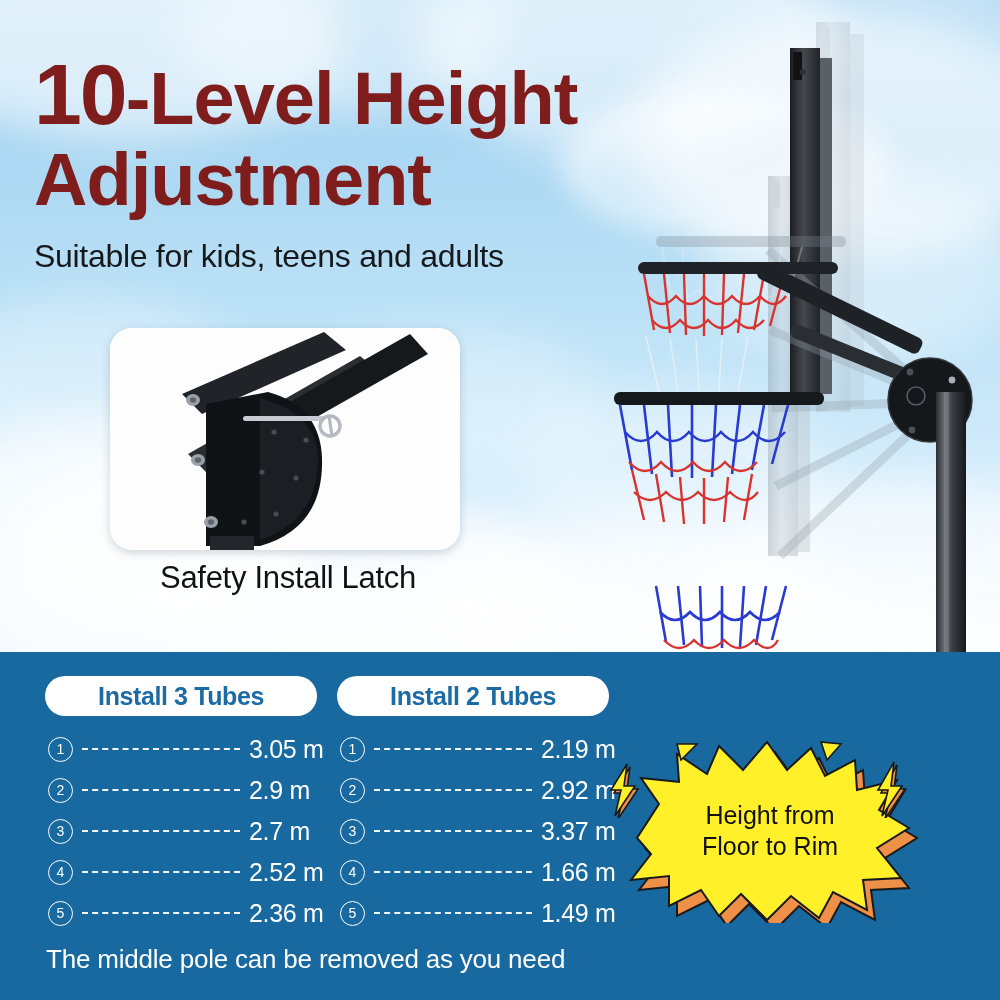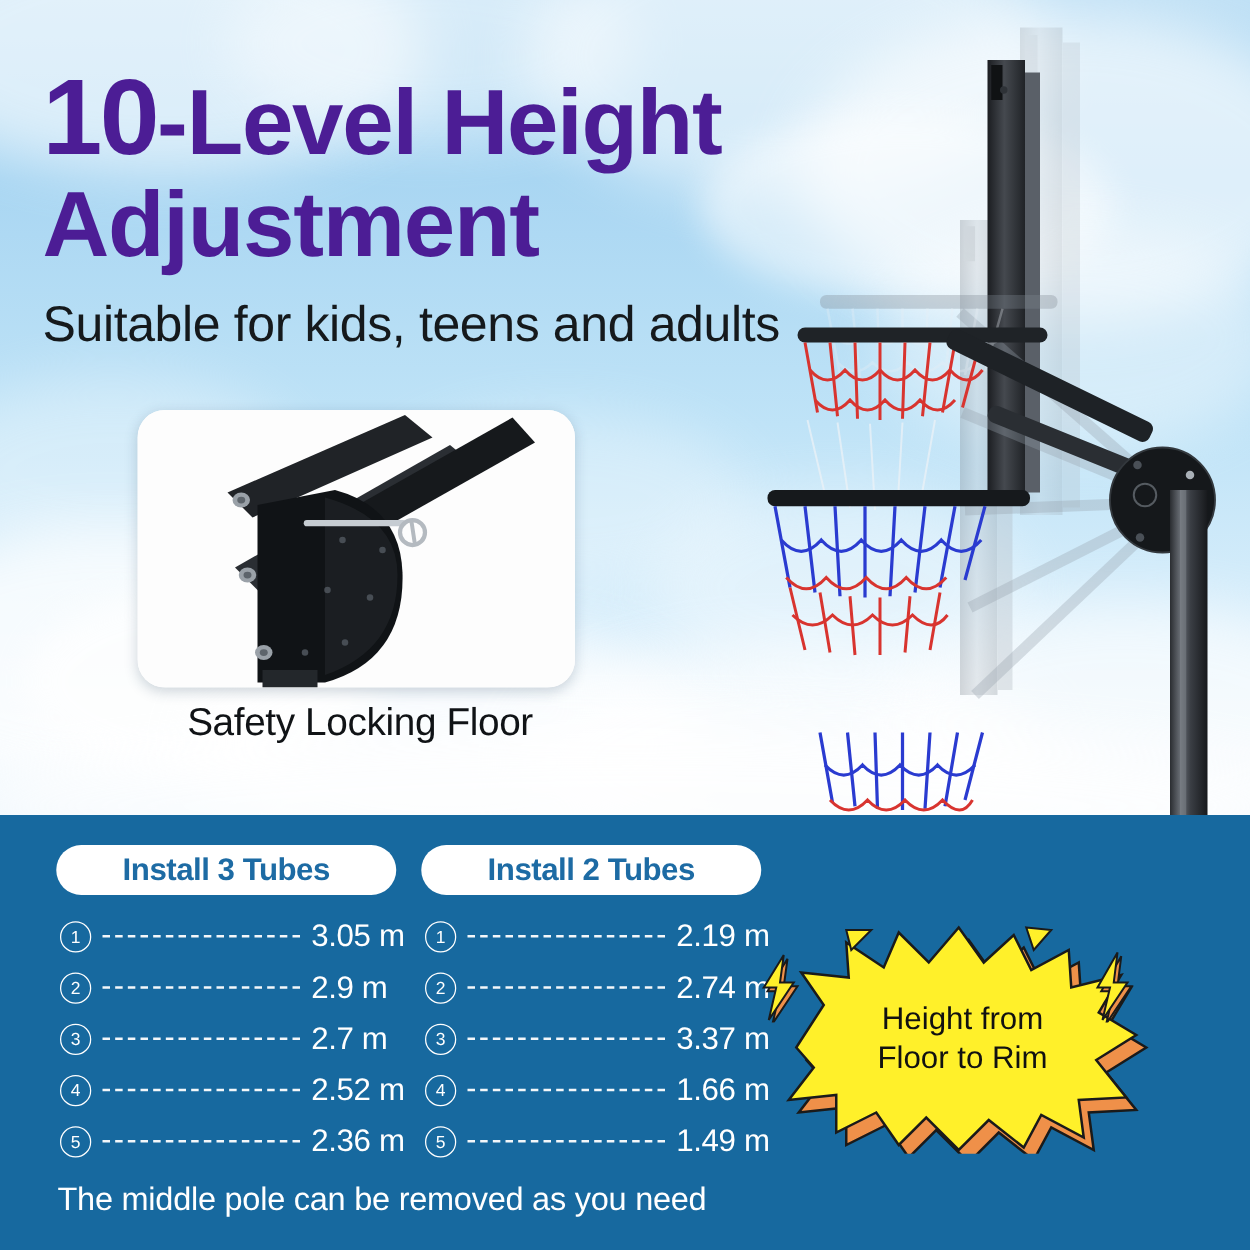--- a/index.html
+++ b/index.html
@@ -15,29 +15,29 @@
     position:absolute;left:0;top:0;width:1000px;height:652px;
     background:linear-gradient(to bottom,#bfe0f5 0%,#a9d6f2 22%,#bfe3f7 52%,#d8eefb 76%,#eef7fd 92%,#e9f4fc 100%);
     overflow:hidden;
   }
   .cloud{position:absolute;border-radius:50%;background:#ffffff;filter:blur(13px);}
   .cloudsoft{position:absolute;border-radius:50%;background:#ffffff;filter:blur(22px);}
 
   
   .headline{
     position:absolute;left:34px;top:52px;width:640px;
-    color:#4c1d95;font-weight:bold;line-height:0.99;
+    color:#7f1d1d;font-weight:bold;line-height:0.99;
     letter-spacing:-1px;
   }
   .hl-row1{font-size:74px;white-space:nowrap;}
   .hl-num{font-size:86px;letter-spacing:-2px;}
   .hl-row2{font-size:74px;margin-top:6px;}
   .subtitle{
     position:absolute;left:34px;top:238px;
-    font-size:40px;color:#15191c;letter-spacing:-0.3px;white-space:nowrap;
+    font-size:32px;color:#15191c;letter-spacing:-0.3px;white-space:nowrap;
   }
 
   
   .inset-card{
     position:absolute;left:110px;top:328px;width:350px;height:222px;
     background:#fdfdfd;border-radius:22px;
     box-shadow:0 3px 10px rgba(40,70,95,0.22);
     overflow:hidden;
   }
   .latch-caption{
@@ -279,21 +279,21 @@
         <ellipse cx="101" cy="194" rx="3.2" ry="2.7" fill="#5d646b"></ellipse>
 
         <rect x="133" y="88" width="82" height="5" rx="2.5" fill="#c6ccd2"></rect>
         <circle cx="220" cy="98" r="10" fill="none" stroke="#b4bac0" stroke-width="3.4"></circle>
         <path d="M219 88 L222 108" stroke="#b4bac0" stroke-width="3.2" fill="none"></path>
 
         <rect x="100" y="208" width="44" height="16" fill="#23272b"></rect>
       </g>
     </svg>
   </div>
-  <div class="latch-caption">Safety Locking Floor</div>
+  <div class="latch-caption">Safety Install Latch</div>
 
   <div class="panel">
 
     <div class="pill pill-a">Install 3 Tubes</div>
     <div class="pill pill-b">Install 2 Tubes</div>
 
     <div class="col col-a">
       <div class="row">
         <span class="circnum">1</span>
         <span class="dashes"></span>
@@ -323,21 +323,21 @@
 
     <div class="col col-b">
       <div class="row">
         <span class="circnum">1</span>
         <span class="dashes"></span>
         <span class="val">2.19 m</span>
       </div>
       <div class="row">
         <span class="circnum">2</span>
         <span class="dashes"></span>
-        <span class="val">2.74 m</span>
+        <span class="val">2.92 m</span>
       </div>
       <div class="row">
         <span class="circnum">3</span>
         <span class="dashes"></span>
         <span class="val">3.37 m</span>
       </div>
       <div class="row">
         <span class="circnum">4</span>
         <span class="dashes"></span>
         <span class="val">1.66 m</span>

